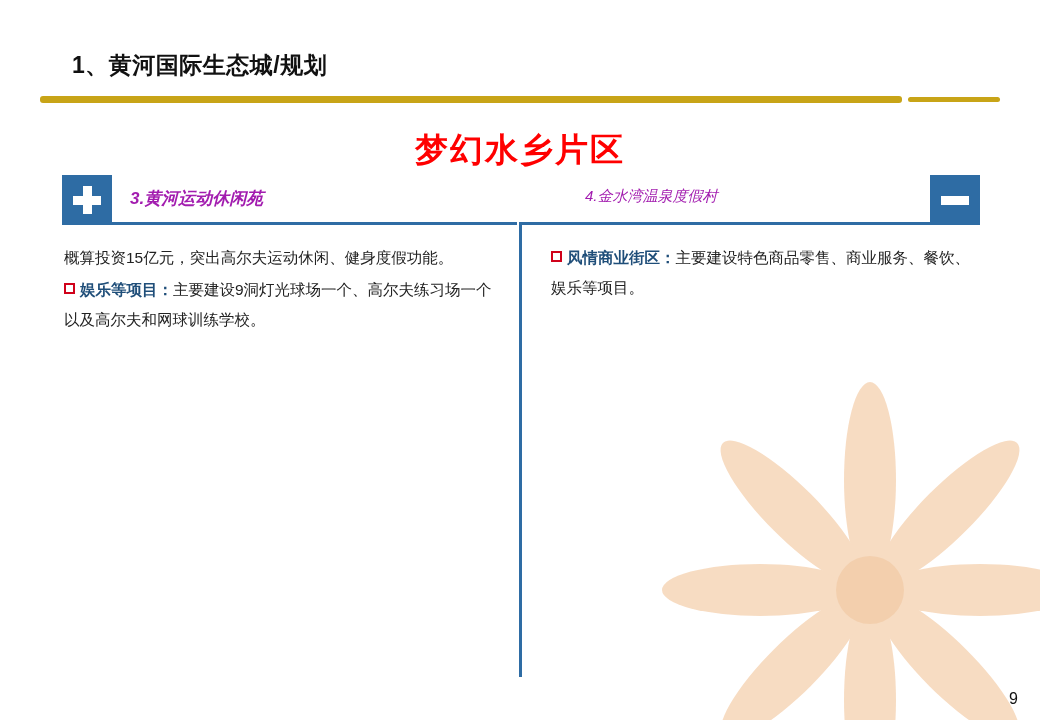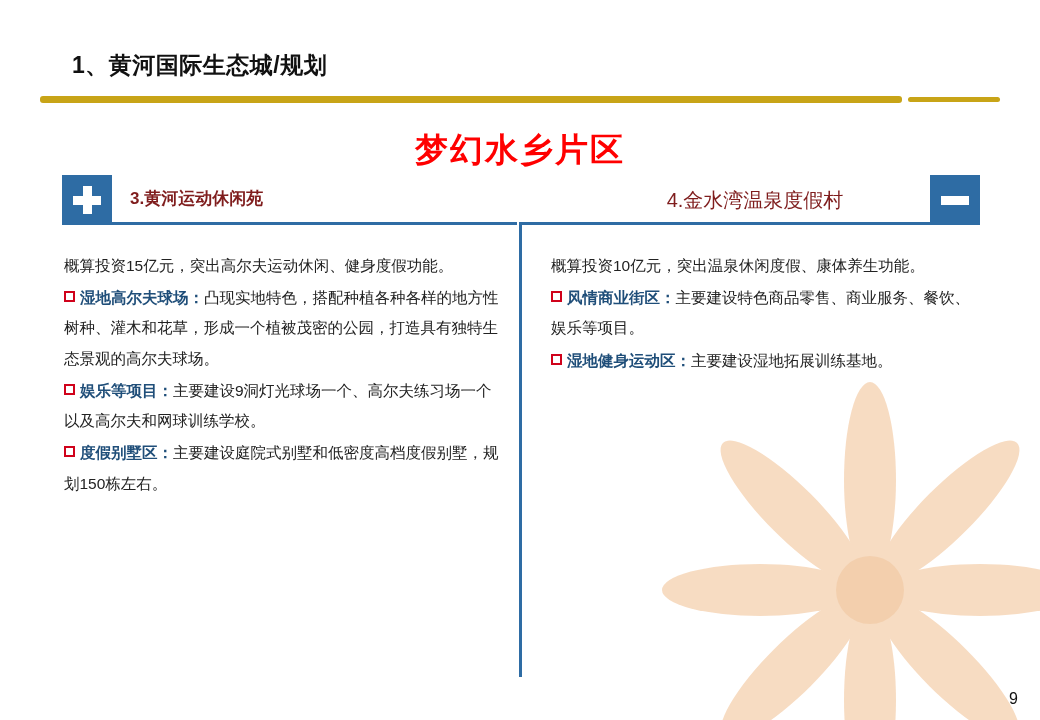--- a/index.html
+++ b/index.html
@@ -100,45 +100,46 @@
   .badge-right { right: 0; }
   .plus-v { position: absolute; width: 9px; height: 28px; background: #ffffff; }
   .plus-h { position: absolute; width: 28px; height: 9px; background: #ffffff; }
   .minus-h { position: absolute; width: 28px; height: 9px; background: #ffffff; }
 
   .col-title {
     position: absolute;
     top: 12px;
     font-size: 17px;
     font-weight: bold;
-    color: #7f1d1d;
+    color: #a21caf;
+    font-style: italic;
   }
   .col-title-left { left: 68px; }
-  .col-title-right { left: 50px; width: 360px; text-align: center; font-weight: normal; font-size: 20px; }
+  .col-title-right { left: 60px; width: 360px; text-align: left; font-weight: normal; font-size: 15px; }
 
   .col-rule {
     position: absolute;
     top: 47px; left: 0;
     width: 455px; height: 3px;
     background: #2e6ca4;
   }
 
   .col-body {
     position: absolute;
     top: 50px;
     width: 455px;
     padding: 18px 6px 0 6px;
     font-size: 15.5px;
     color: #222222;
     line-height: 1.95;
   }
   .col-left .col-body { padding-left: 2px; padding-right: 10px; }
   .col-right .col-body { padding-left: 26px; padding-right: 4px; }
 
-  .para { margin: 8px 0 2px 0; }
+  .para { margin: 0 0 2px 0; }
   .item { margin: 0 0 2px 0; text-indent: 0; }
   .sq {
     display: inline-block;
     width: 11px; height: 11px;
     border: 2px solid #d0021b;
     background: #ffffff;
     margin-right: 5px;
     vertical-align: 1px;
   }
   .item-label {
@@ -208,54 +209,44 @@
         <div class="badge badge-left">
           <span class="plus-v"></span>
             <span class="plus-h"></span>
         </div>
         <div class="col-title col-title-left">3.黄河运动休闲苑</div>
         <div class="col-rule"></div>
       </div>
       <div class="col-body">
         <p class="para">概算投资15亿元，突出高尔夫运动休闲、健身度假功能。</p>
 
-        <p class="item">
-          <span class="sq"></span><span class="item-label">湿地高尔夫球场：</span><span class="item-text">凸现实地特色，搭配种植各种各样的地方性树种、灌木和花草，形成一个植被茂密的公园，打造具有独特生态景观的高尔夫球场。</span>
-        </p>
 
         <p class="item">
           <span class="sq"></span><span class="item-label">娱乐等项目：</span><span class="item-text">主要建设9洞灯光球场一个、高尔夫练习场一个以及高尔夫和网球训练学校。</span>
         </p>
 
 
-        <p class="item">
-          <span class="sq"></span><span class="item-label">度假别墅区：</span><span class="item-text">主要建设庭院式别墅和低密度高档度假别墅，规划150栋左右。</span>
-        </p>
       </div>
     </div>
 
     <div class="col col-right">
       <div class="col-head">
         <div class="badge badge-right">
           <span class="minus-h"></span>
         </div>
         <div class="col-title col-title-right">4.金水湾温泉度假村</div>
         <div class="col-rule"></div>
       </div>
       <div class="col-body">
-        <p class="para">概算投资10亿元，突出温泉休闲度假、康体养生功能。</p>
 
         <p class="item">
           <span class="sq"></span><span class="item-label">风情商业街区：</span><span class="item-text">主要建设特色商品零售、商业服务、餐饮、娱乐等项目。</span>
         </p>
 
 
-        <p class="item">
-          <span class="sq"></span><span class="item-label">湿地健身运动区：</span><span class="item-text">主要建设湿地拓展训练基地。</span>
-        </p>
       </div>
     </div>
 
   </div>
 
   <div class="page-number">9</div>
 
 </div>
 
 </body></html>

